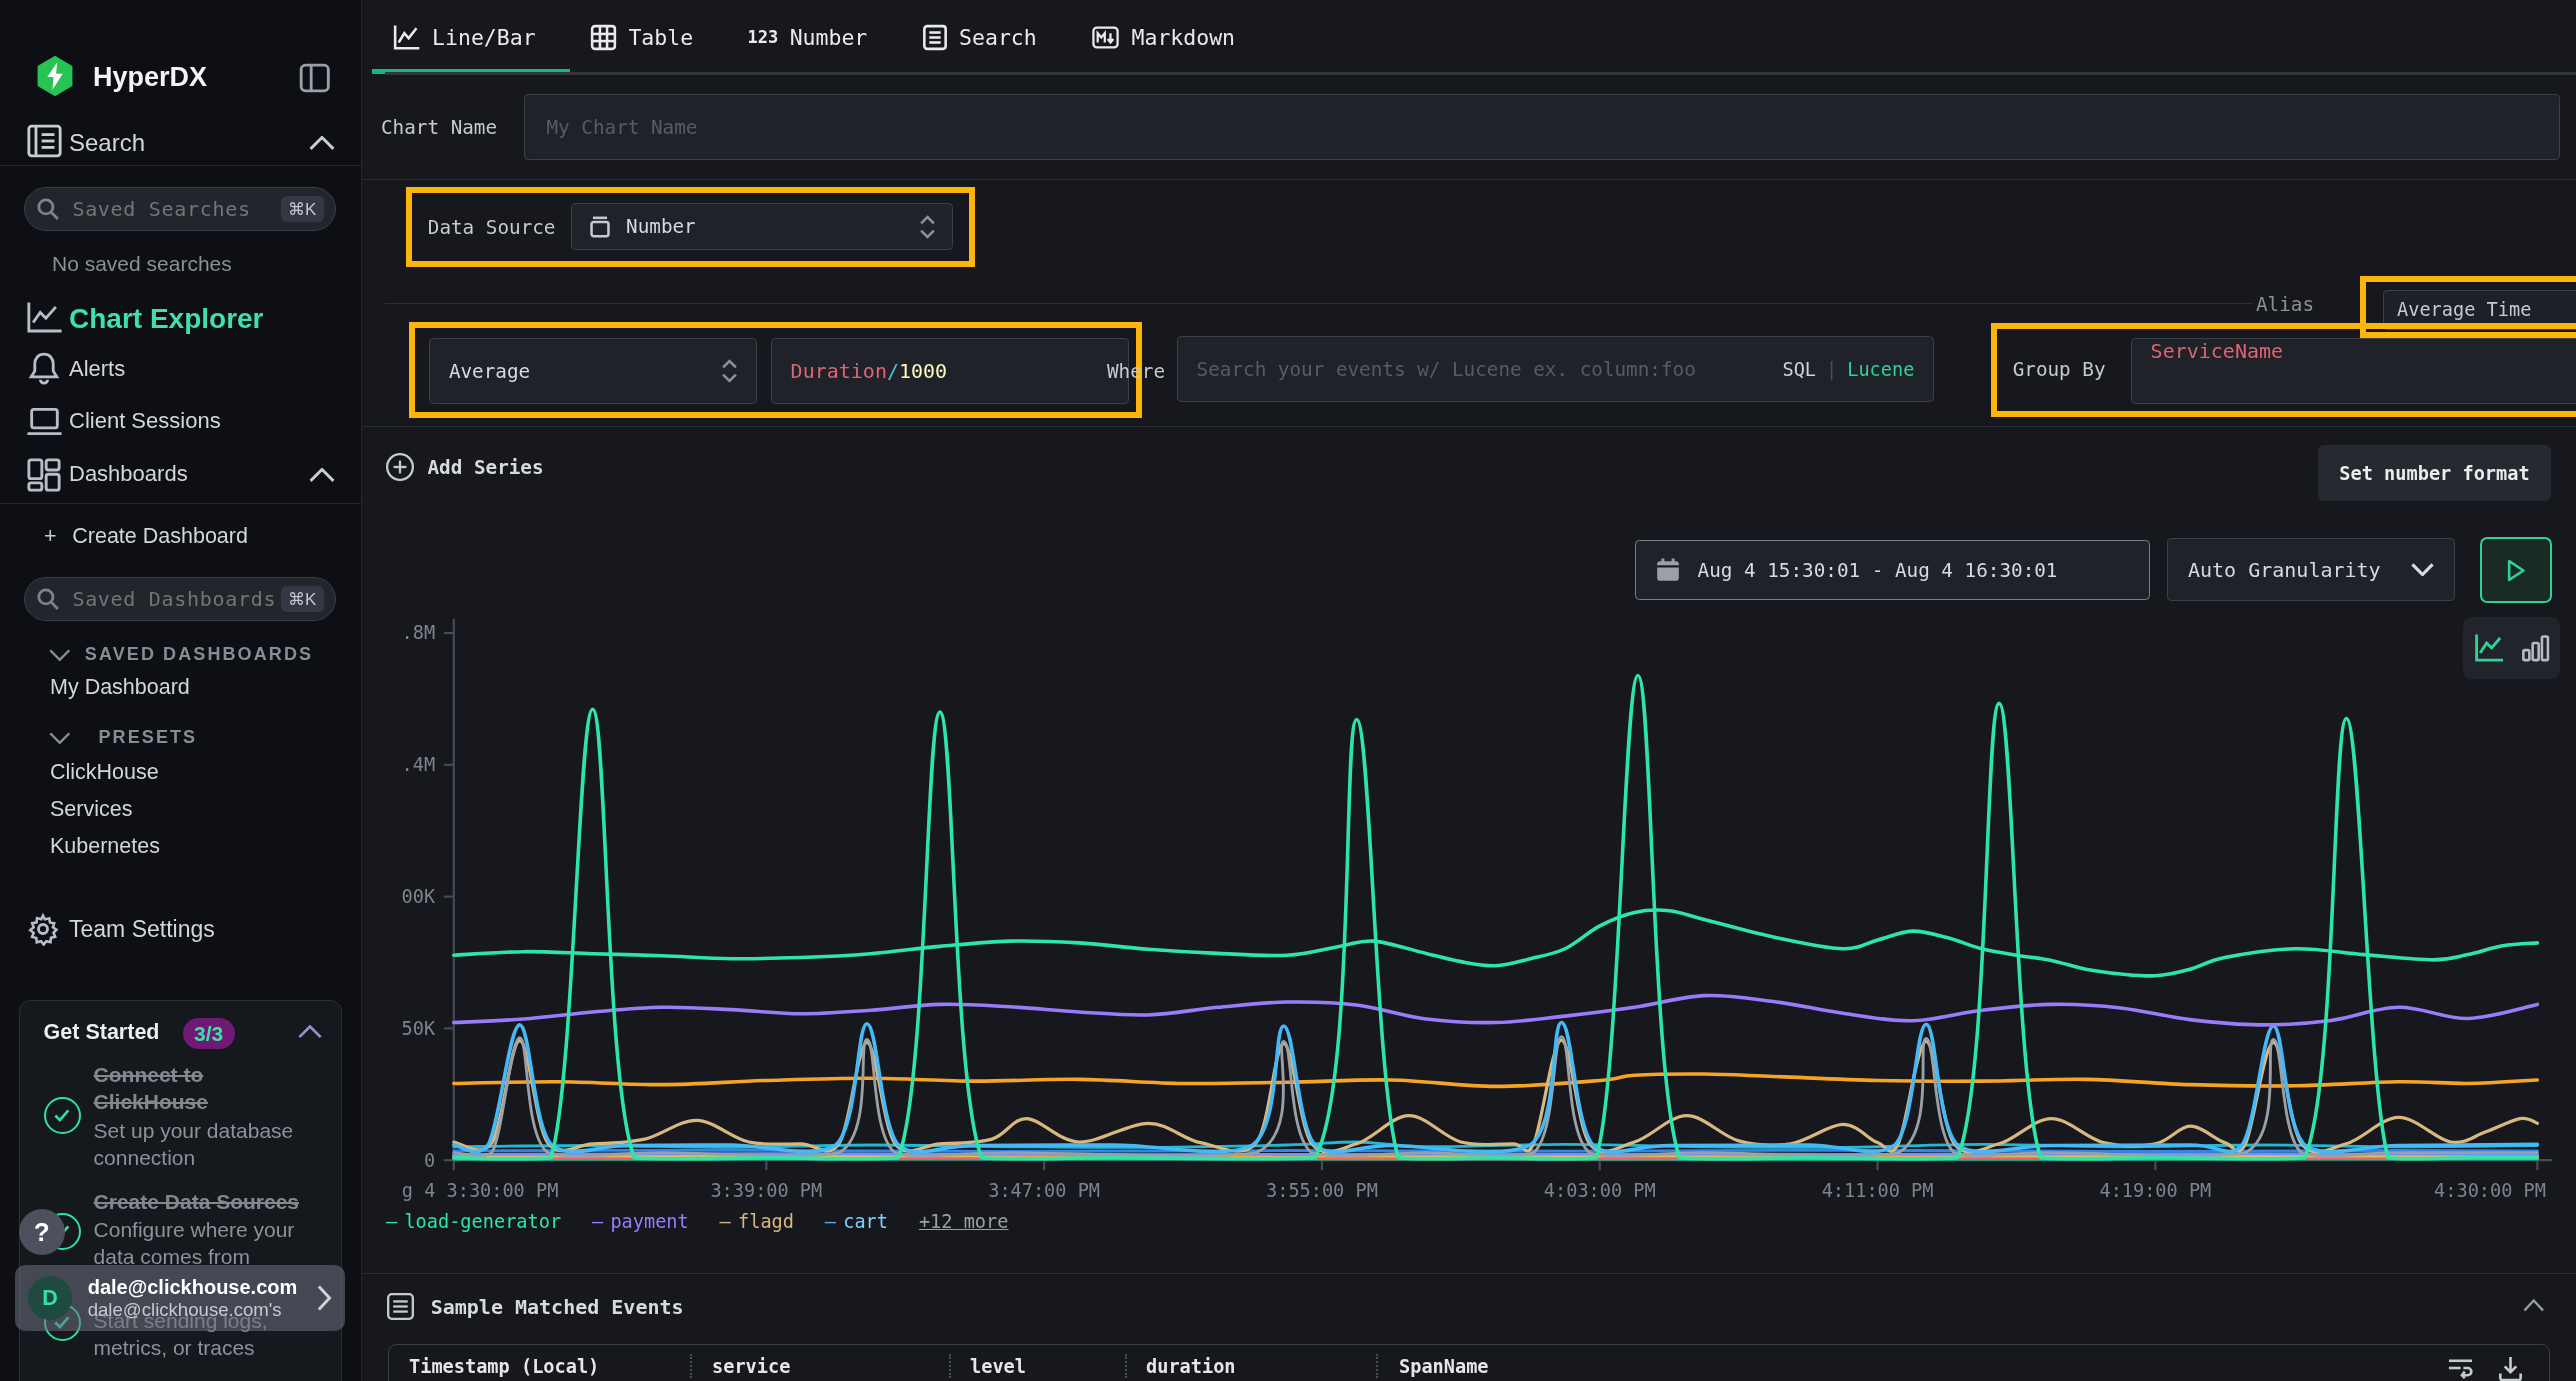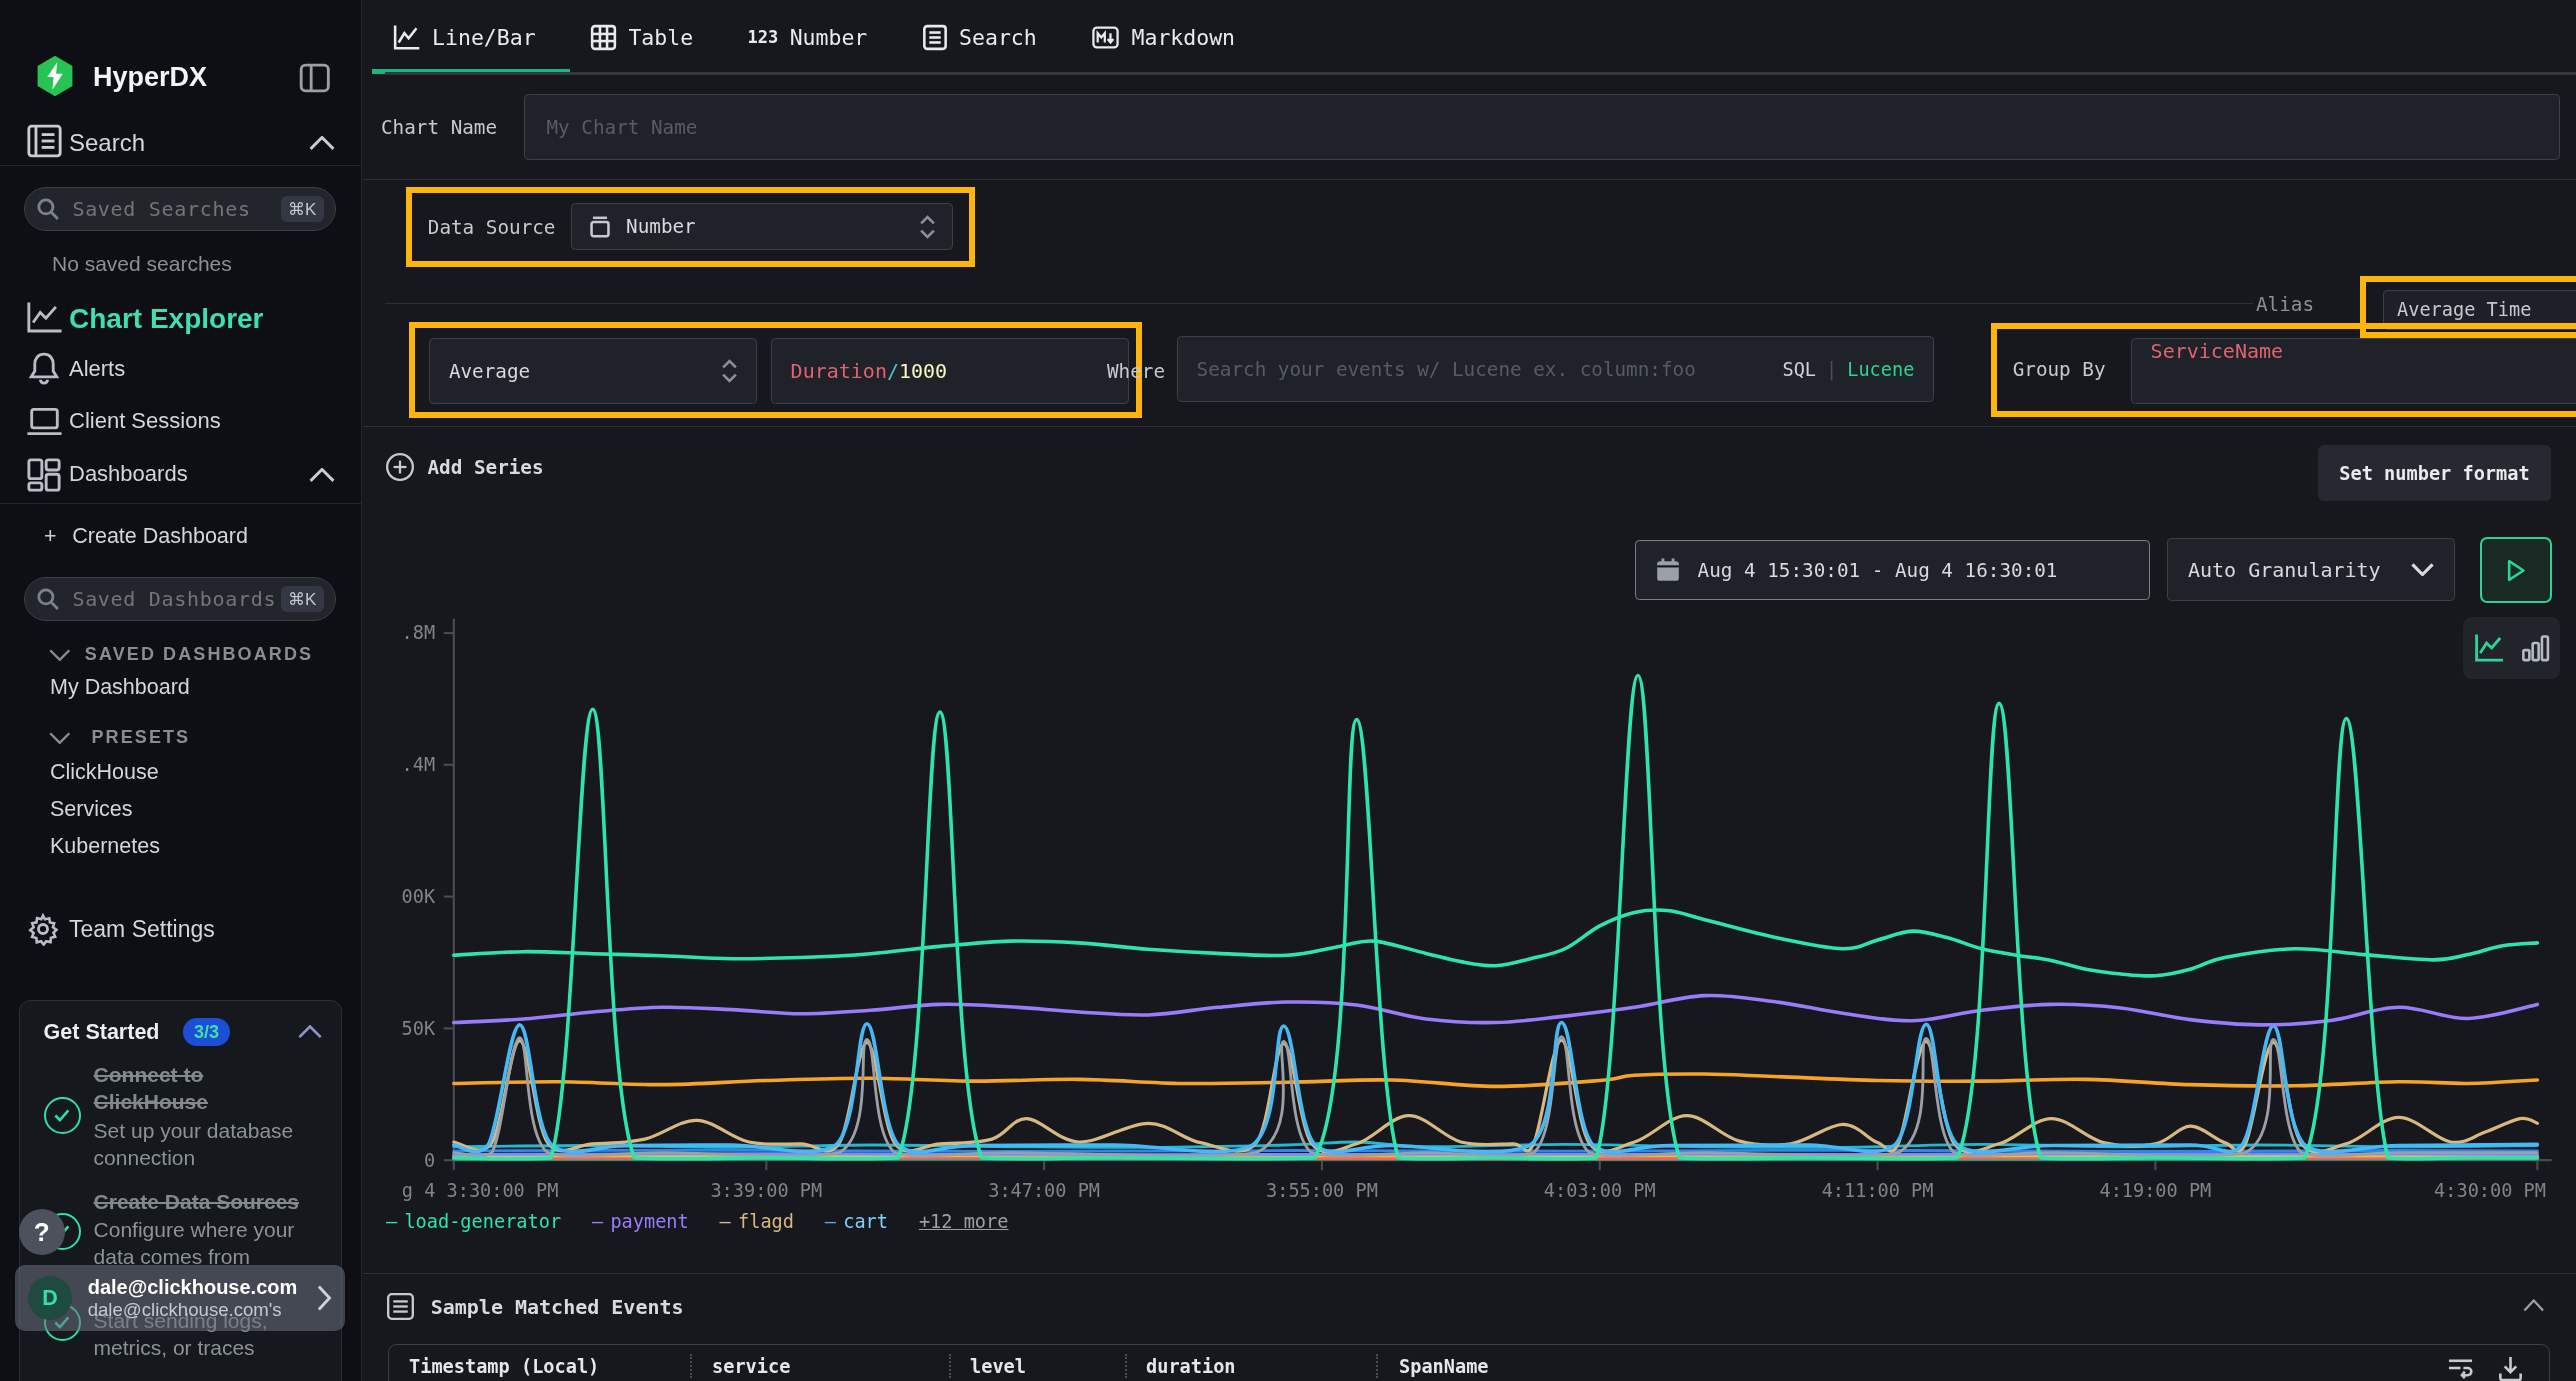--- a/index.html
+++ b/index.html
@@ -12,21 +12,21 @@
   .side-divider{position:absolute;left:0;width:361px;height:1.4px;background:#23262b;}
   .nav-label{color:#d3d6db;font-size:22px;}
   .pill{position:absolute;left:24px;width:312px;height:44px;background:#22252c;border:1.4px solid #3a3e46;border-radius:29px;display:flex;align-items:center;padding:0 11.4px;box-sizing:border-box;}
   .pill .ph{color:#777d87;font-size:20px;font-family:"DejaVu Sans Mono",monospace;letter-spacing:0.7px;flex:1;margin-left:10px;background:none;border:none;outline:none;min-width:0;}
   .kbd{background:#343845;color:#c2c6cd;font-size:17px;border-radius:5.7px;padding:2.9px 7.2px;font-family:"Liberation Sans",sans-serif;}
   .subheading{color:#878d95;font-size:18px;letter-spacing:2.1px;font-weight:bold;}
   .subitem{color:#d3d6db;font-size:21.5px;}
   svg.icon{display:block;}
   
   #gs-card{position:absolute;left:18.6px;top:1000px;width:323px;height:401px;background:#15181d;border:1.4px solid #2b2e35;border-radius:11.4px;box-sizing:border-box;}
-  .gs-badge{background:#1d4ed8;color:#3fe0a8;font-size:18px;font-weight:bold;border-radius:715px;padding:3.6px 11.4px;}
+  .gs-badge{background:#701a75;color:#3fe0a8;font-size:21px;font-weight:bold;border-radius:715px;padding:3.6px 11.4px;}
   .gs-title-strike{color:#83888f;font-size:21px;font-weight:bold;text-decoration:line-through;line-height:27px;}
   .gs-desc{color:#8d929a;font-size:21px;line-height:27px;}
   .check-circle{width:33px;height:33px;border-radius:50%;border:2.1px solid #2fe0a0;display:flex;align-items:center;justify-content:center;}
   
   #content{position:absolute;left:363px;top:0;width:2213px;height:1381px;font-family:"DejaVu Sans Mono",monospace;}
   .divider{position:absolute;height:1.4px;background:#2b2e33;}
   .tab{display:flex;align-items:center;gap:11.4px;color:#e8eaed;font-size:21.5px;padding:0 7.2px;height:72px;}
   .field{background:#1f2228;border:1.4px solid #3c4047;border-radius:4.3px;color:#d7dade;box-sizing:border-box;font-family:"DejaVu Sans Mono",monospace;}
   input.field{outline:none;}
   input.field::placeholder{color:#575c64;}
@@ -137,21 +137,21 @@
     </div>
 
     <div class="abs" style="left:49px;top:644px;display:flex;align-items:center;gap:14.3px;">
       <svg class="icon" width="21.5" height="12" viewBox="0 0 18 10">
           <path d="M1 1 L9 9 L17 1" fill="none" stroke="#878d95" stroke-width="2"></path>
         </svg>
       <span class="subheading">SAVED DASHBOARDS</span>
     </div>
     <div class="abs subitem" style="left:50px;top:675px;">My Dashboard</div>
 
-    <div class="abs" style="left:49px;top:727px;display:flex;align-items:center;gap:21px;">
+    <div class="abs" style="left:49px;top:727px;display:flex;align-items:center;gap:28px;">
       <svg class="icon" width="21.5" height="12" viewBox="0 0 18 10">
           <path d="M1 1 L9 9 L17 1" fill="none" stroke="#878d95" stroke-width="2"></path>
         </svg>
       <span class="subheading">PRESETS</span>
     </div>
     <div class="abs subitem" style="left:50px;top:760px;">ClickHouse</div>
     <div class="abs subitem" style="left:50px;top:797px;">Services</div>
     <div class="abs subitem" style="left:50px;top:834px;">Kubernetes</div>
 
     <div class="abs" style="left:26px;top:912px;">

